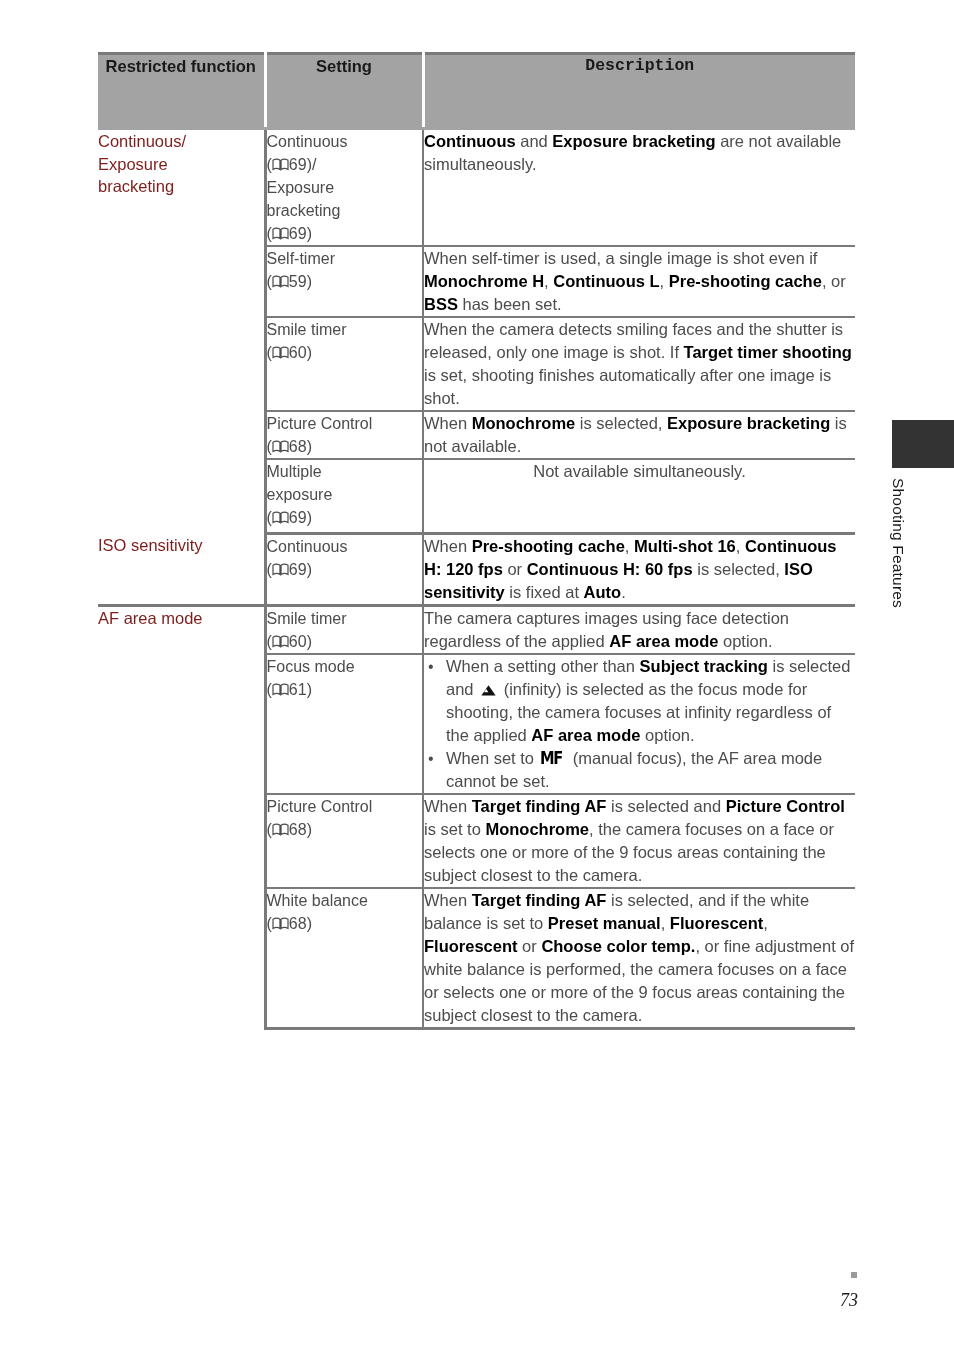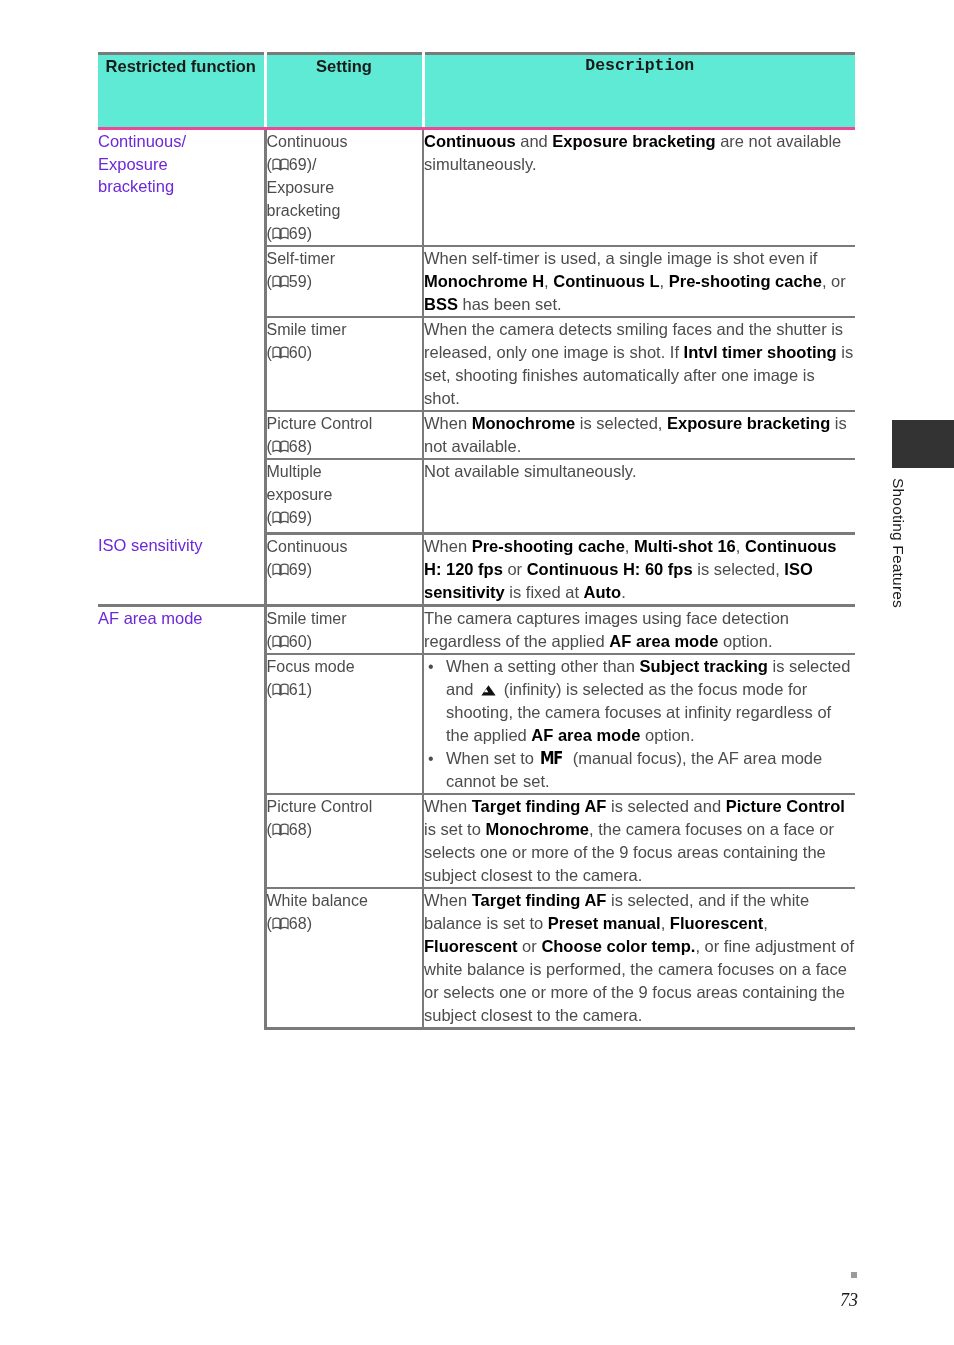--- a/index.html
+++ b/index.html
@@ -61,38 +61,38 @@
   table.spec col.c2 { width: 158px; }
   table.spec col.c3 { width: 432px; }
 
   table.spec th, table.spec td {
     vertical-align: top;
     padding: 0;
   }
 
   
   thead th {
-    background: #5eead4;
+    background: #a3a3a3;
     border-top: 3px solid #7a7a7a;
-    border-bottom: 3px solid #ec4899;
+    border-bottom: 3px solid #a3a3a3;
     border-right: 3px solid #ffffff;
     text-align: center;
     vertical-align: middle;
     color: #1a1a1a;
     font-size: 16.5px;
     line-height: 22px;
     height: 72px;
     padding: 4px 6px;
   }
   thead th.last { border-right: none; font-family: Liberation Mono, monospace; }
 
   
   td.grp {
     border-right: 3px solid #7a7a7a;
-    color: #6d28d9;
+    color: #7f1d1d;
     font-size: 16.5px;
     line-height: 22.5px;
     padding: 0 10px 0 11px;
     vertical-align: middle;
   }
 
   
   td.setting {
     border-right: 2px solid #7a7a7a;
     color: #4c4c4c;
@@ -249,21 +249,21 @@
 
       <tr class="sep-thin">
         <td class="setting">
           Smile timer<br>(<span class="book"><svg width="17" height="13" viewBox="0 0 17 13">
                 <path d="M1 2.2c2.2-1.3 5-1.3 7 .1v9.3c-2-1.4-4.8-1.4-7-.1V2.2z" fill="#fff" stroke="#4c4c4c" stroke-width="1.2"></path>
                 <path d="M16 2.2c-2.2-1.3-5-1.3-7 .1v9.3c2-1.4 4.8-1.4 7-.1V2.2z" fill="#fff" stroke="#4c4c4c" stroke-width="1.2"></path>
                 <path d="M8.5 2.3v9.3" stroke="#4c4c4c" stroke-width="1.2"></path>
               </svg></span>60)
         </td>
         <td class="desc">
-          When the camera detects smiling faces and the shutter is released, only one image is shot. If <b>Intvl timer shooting</b> is set, shooting finishes automatically after one image is shot.
+          When the camera detects smiling faces and the shutter is released, only one image is shot. If <b>Target timer shooting</b> is set, shooting finishes automatically after one image is shot.
         </td>
       </tr>
 
       <tr class="sep-thin">
         <td class="setting">
           Picture Control<br>(<span class="book"><svg width="17" height="13" viewBox="0 0 17 13">
                 <path d="M1 2.2c2.2-1.3 5-1.3 7 .1v9.3c-2-1.4-4.8-1.4-7-.1V2.2z" fill="#fff" stroke="#4c4c4c" stroke-width="1.2"></path>
                 <path d="M16 2.2c-2.2-1.3-5-1.3-7 .1v9.3c2-1.4 4.8-1.4 7-.1V2.2z" fill="#fff" stroke="#4c4c4c" stroke-width="1.2"></path>
                 <path d="M8.5 2.3v9.3" stroke="#4c4c4c" stroke-width="1.2"></path>
               </svg></span>68)
@@ -274,21 +274,21 @@
       </tr>
 
       <tr class="sep-thick">
         <td class="setting">
           Multiple<br>exposure<br>(<span class="book"><svg width="17" height="13" viewBox="0 0 17 13">
                 <path d="M1 2.2c2.2-1.3 5-1.3 7 .1v9.3c-2-1.4-4.8-1.4-7-.1V2.2z" fill="#fff" stroke="#4c4c4c" stroke-width="1.2"></path>
                 <path d="M16 2.2c-2.2-1.3-5-1.3-7 .1v9.3c2-1.4 4.8-1.4 7-.1V2.2z" fill="#fff" stroke="#4c4c4c" stroke-width="1.2"></path>
                 <path d="M8.5 2.3v9.3" stroke="#4c4c4c" stroke-width="1.2"></path>
               </svg></span>69)
         </td>
-        <td class="desc" style="height:72px;">
+        <td class="desc" style="height:72px;text-align:center;">
           Not available simultaneously.
         </td>
       </tr>
 
       <tr class="sep-thick">
         <td class="grp">
           <span>ISO sensitivity</span>
         </td>
         <td class="setting">
           Continuous<br>(<span class="book"><svg width="17" height="13" viewBox="0 0 17 13">

